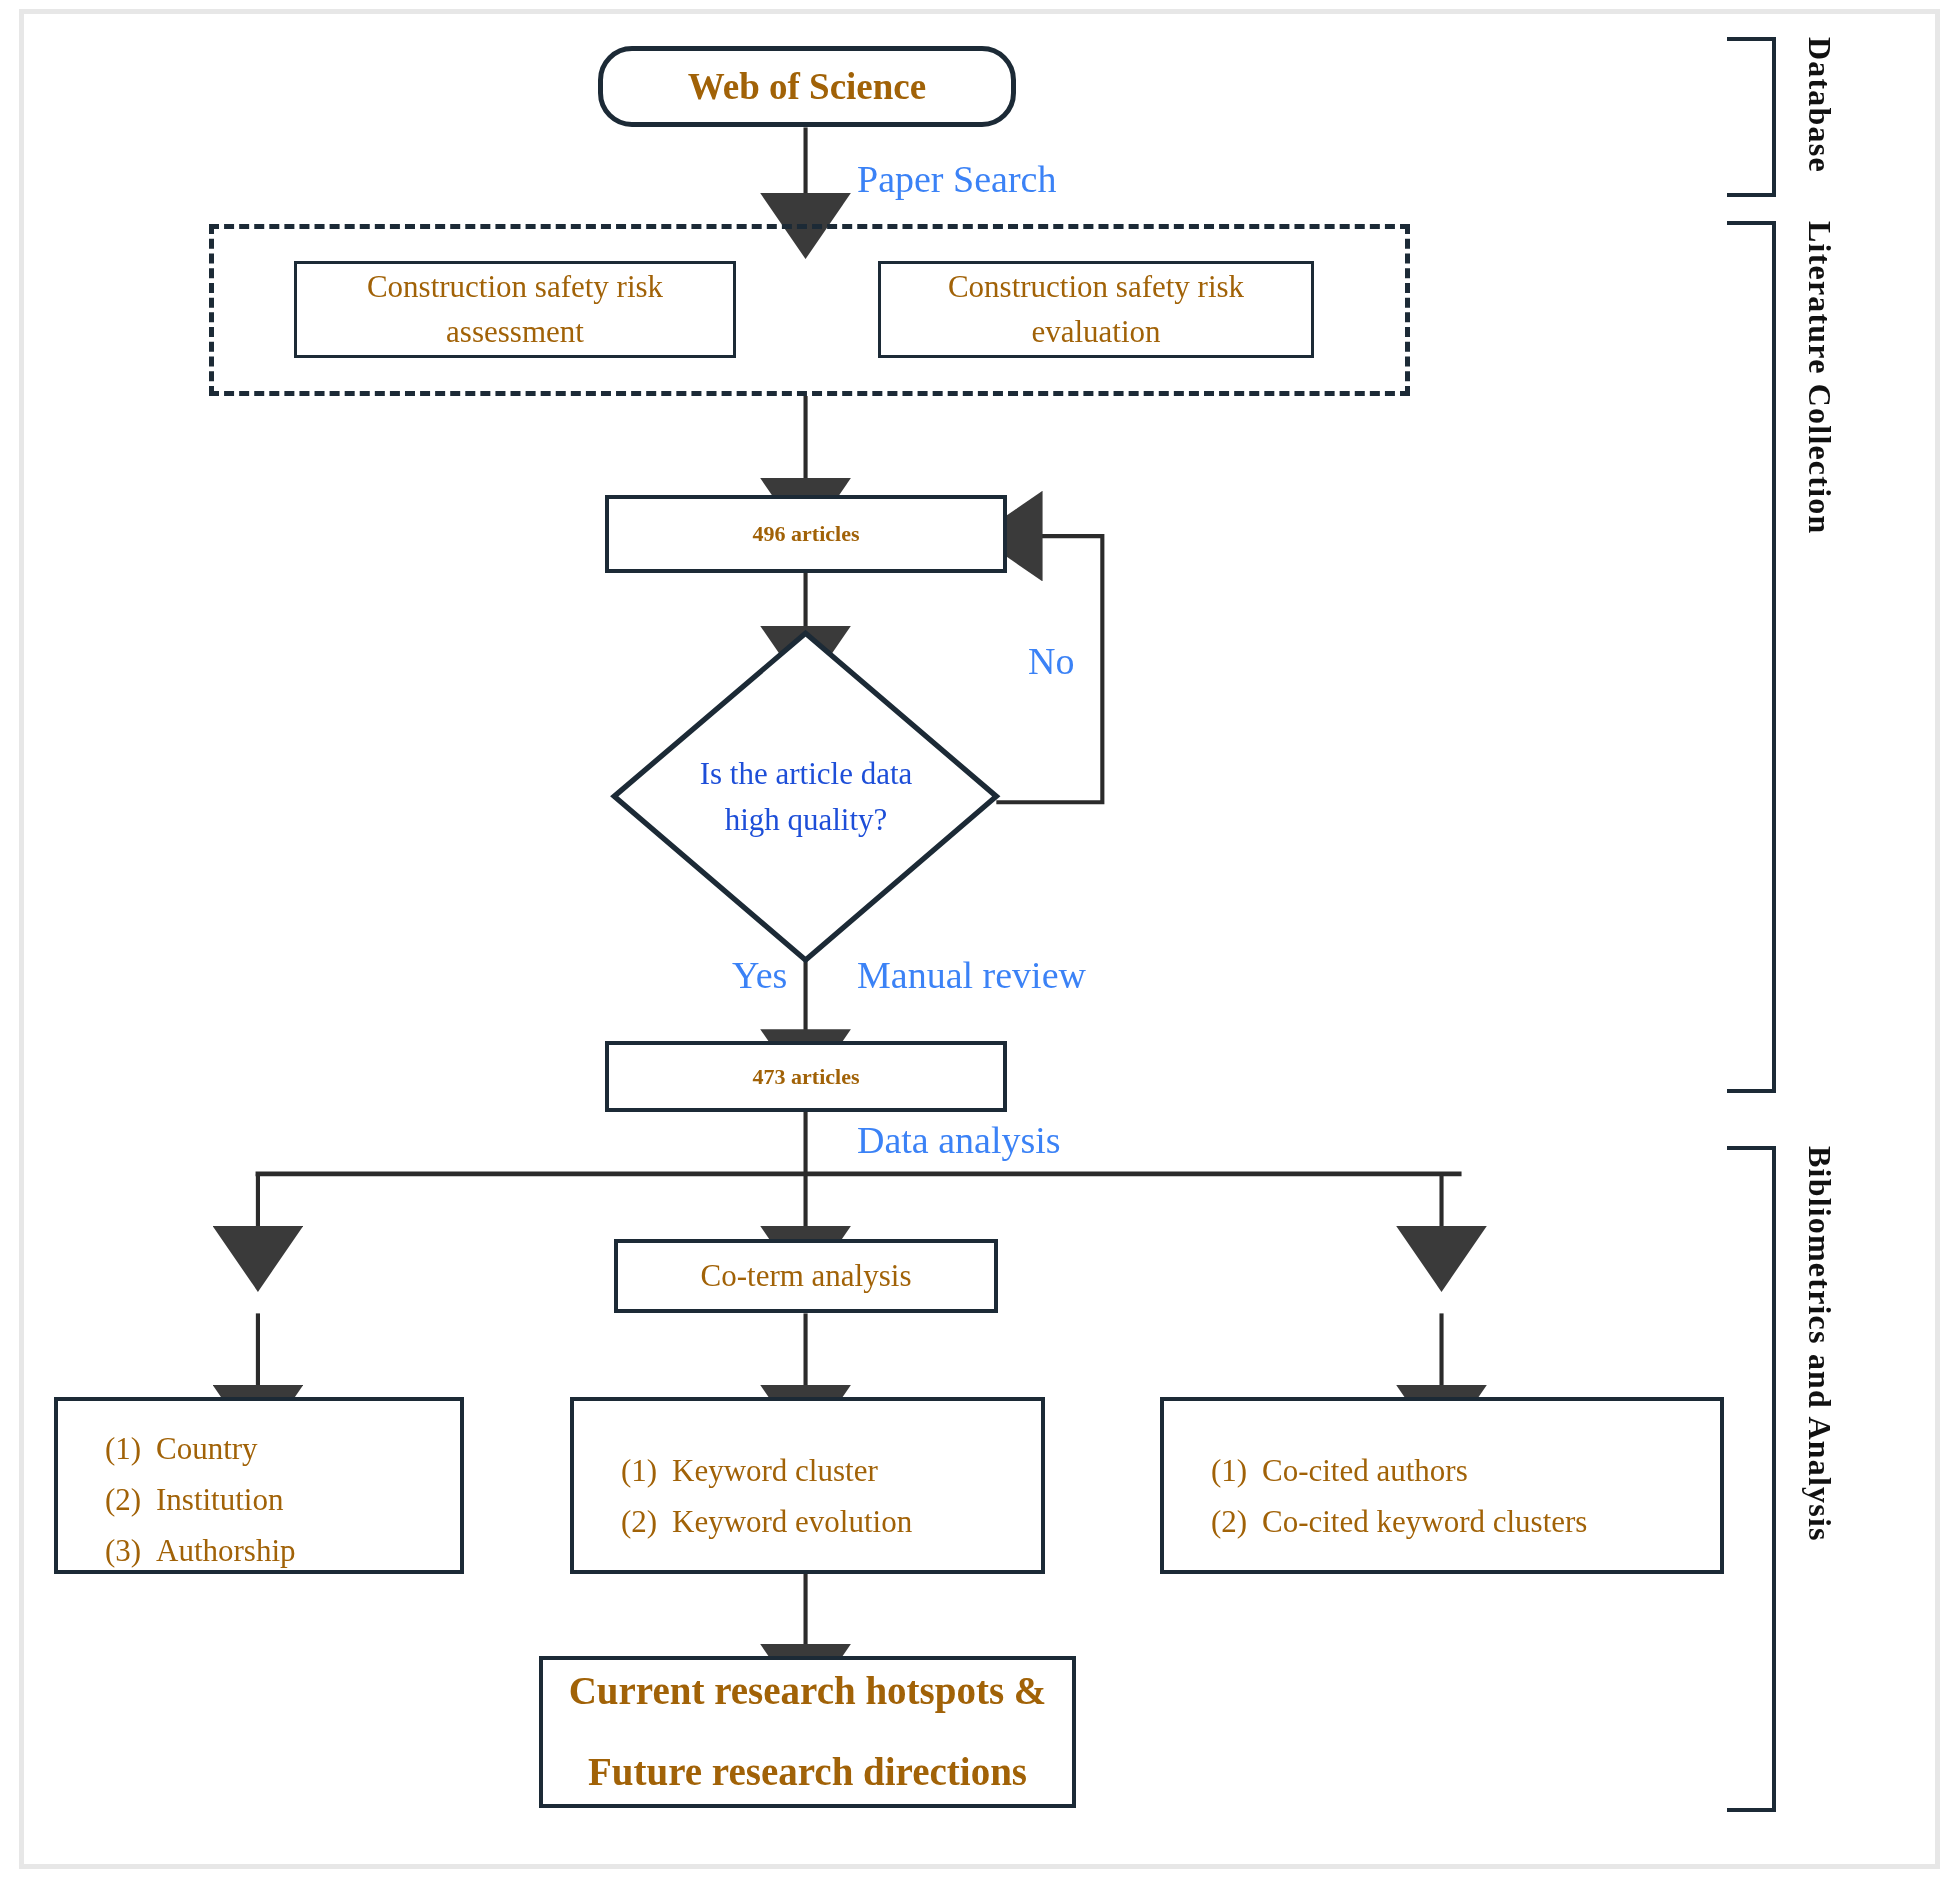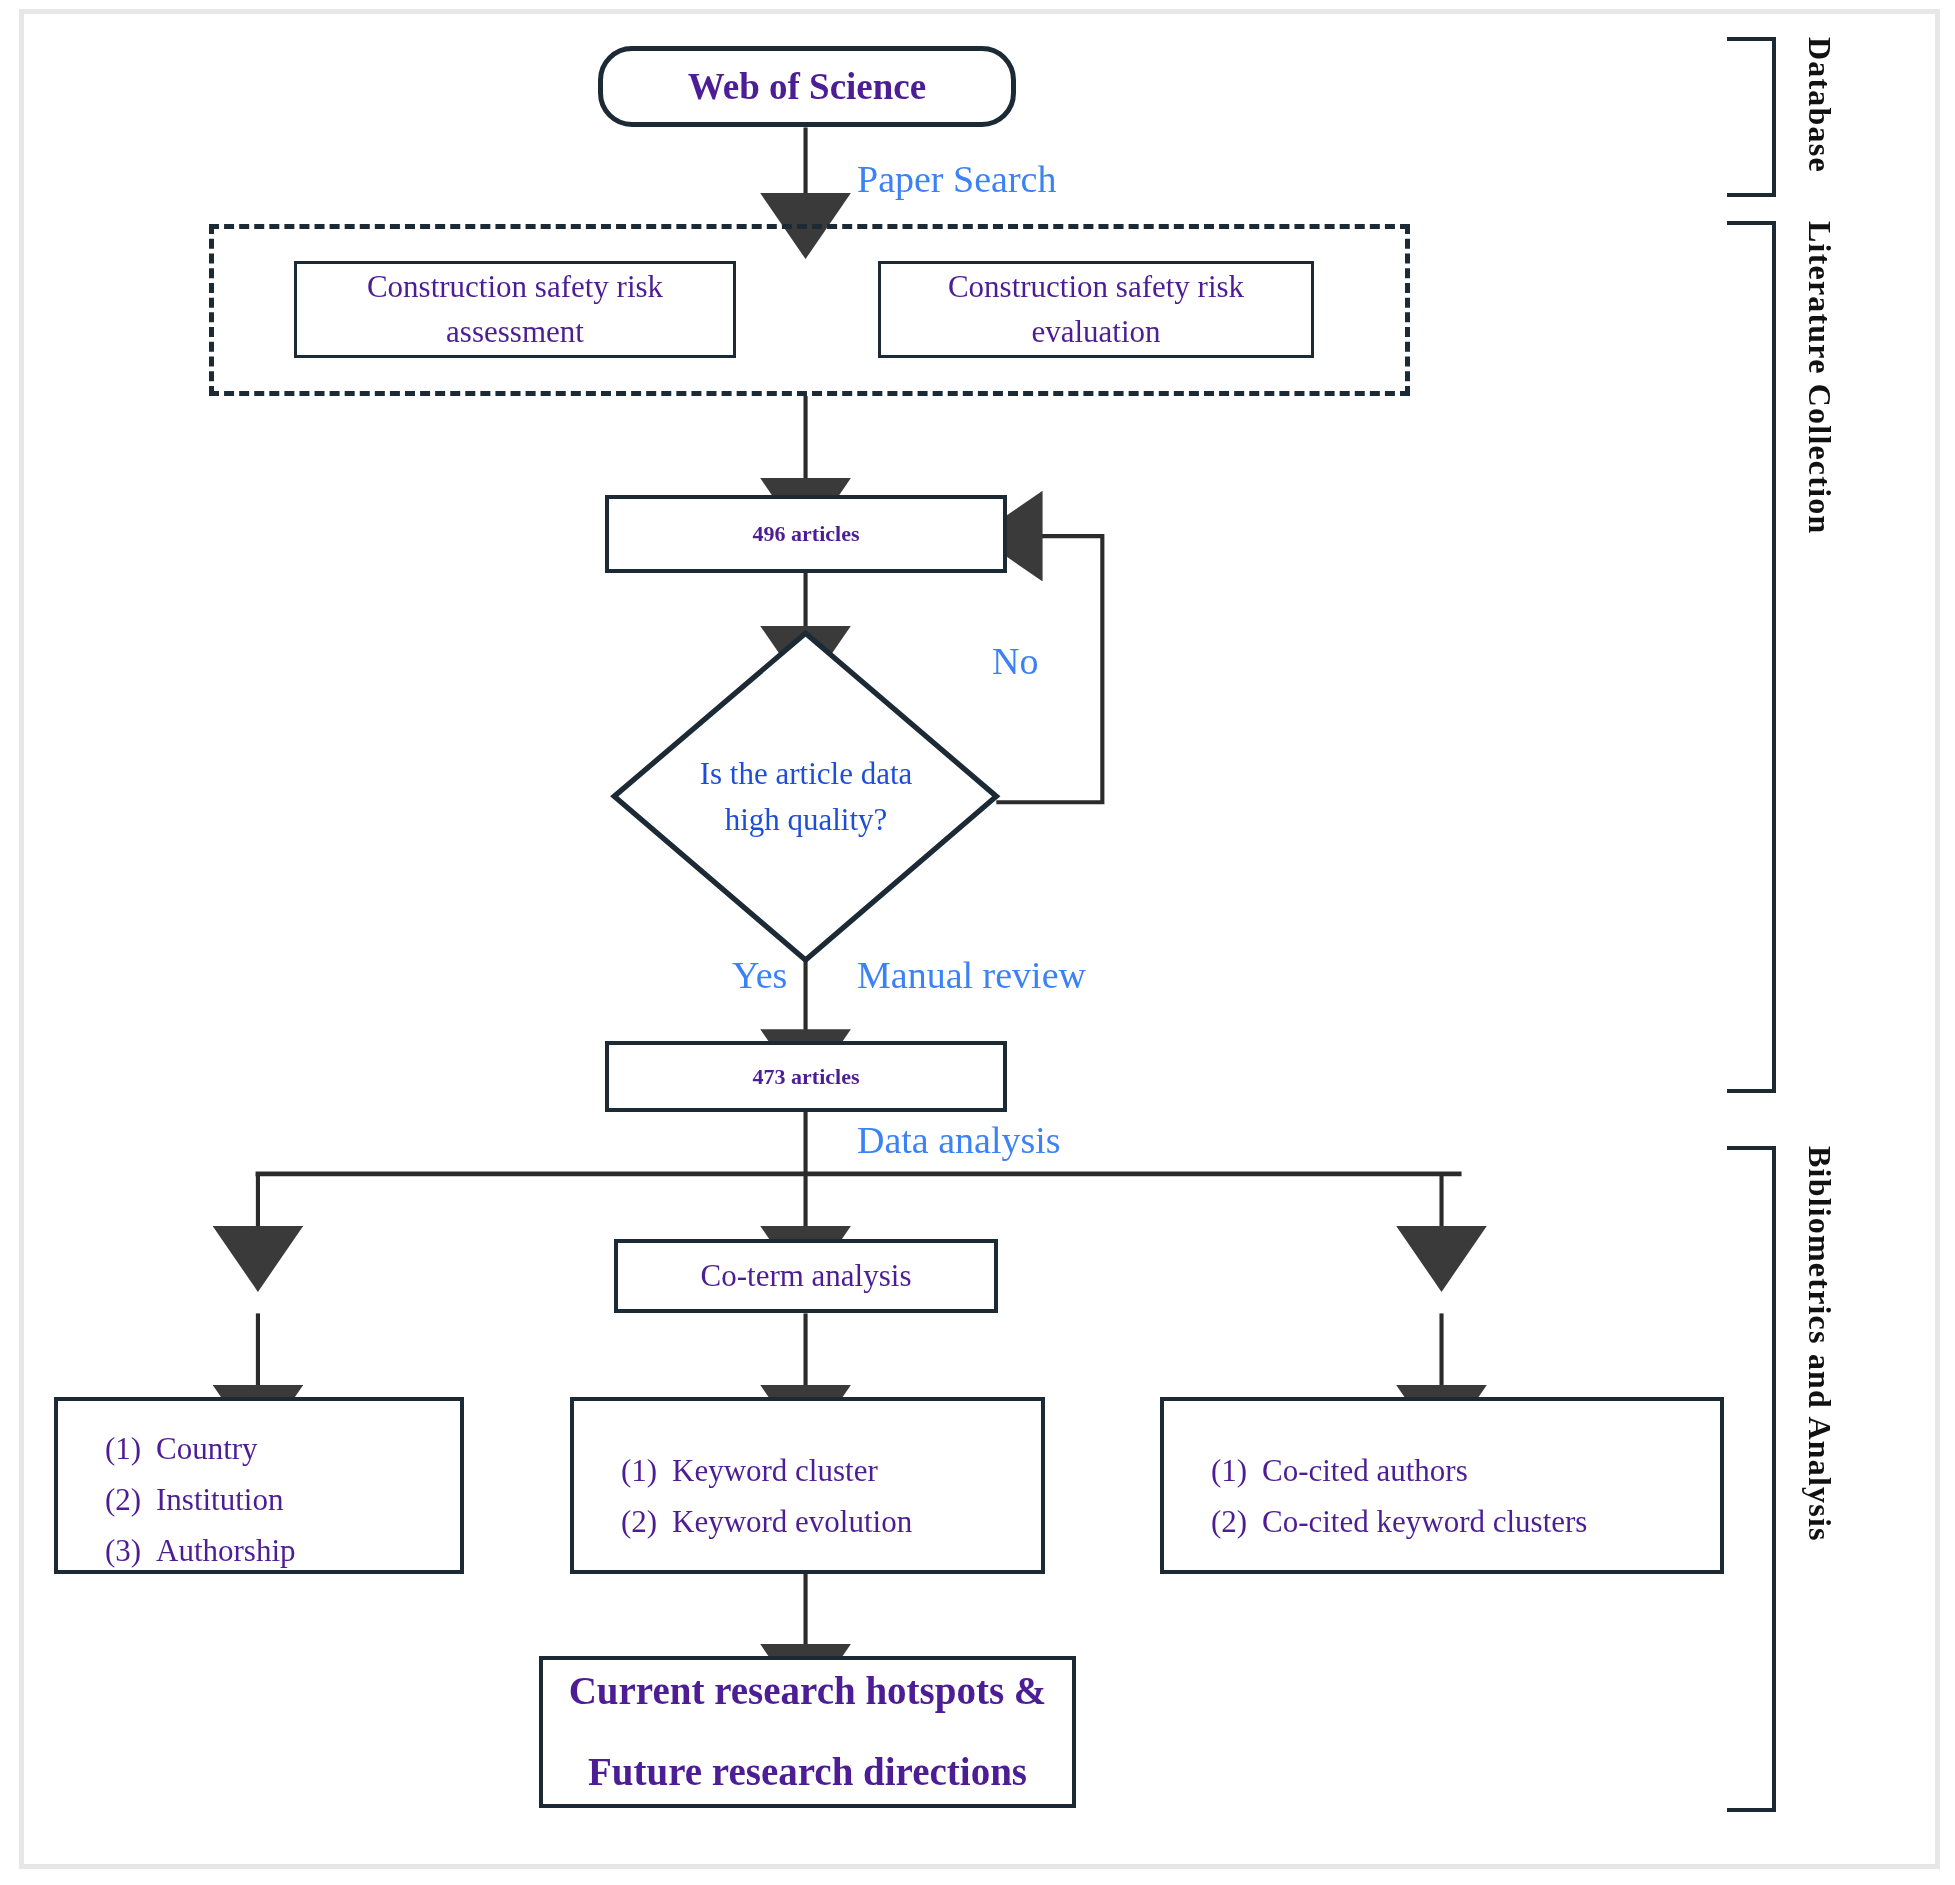--- a/index.html
+++ b/index.html
@@ -38,21 +38,21 @@
 
   .node {
     position: absolute;
     box-sizing: border-box;
     background: #ffffff;
     border: 4.1px solid #1c2a36;
     display: flex;
     align-items: center;
     justify-content: center;
     text-align: center;
-    color: #4c1d95;
+    color: #a16207;
     line-height: 1.45;
   }
 
   .terminator {
     border-radius: 34px;
     font-weight: bold;
     font-size: 37px;
     border-width: 5.3px;
   }
 
@@ -200,21 +200,21 @@
   </div>
 
   <div class="node keyword-box" style="left:878px; top:261px; width:436px; height:97px;justify-content:center;">
     <span>Construction safety risk evaluation</span>
   </div>
 
   <div class="node count-box" style="left:605px; top:495px; width:402px; height:78px;">
     <span>496 articles</span>
   </div>
 
-  <div class="edge-label" style="left:992px; top:639px;">No</div>
+  <div class="edge-label" style="left:1028px; top:639px;">No</div>
 
   <div class="diamond-label" style="left:648px; top:747px; width:316px; height:100px;">
     <span>Is the article data</span>
     <span>high quality?</span>
   </div>
 
   <div class="edge-label" style="left:696px; top:953px;margin-left:36px;">Yes</div>
 
   <div class="edge-label" style="left:857px; top:953px;">Manual review</div>
 

